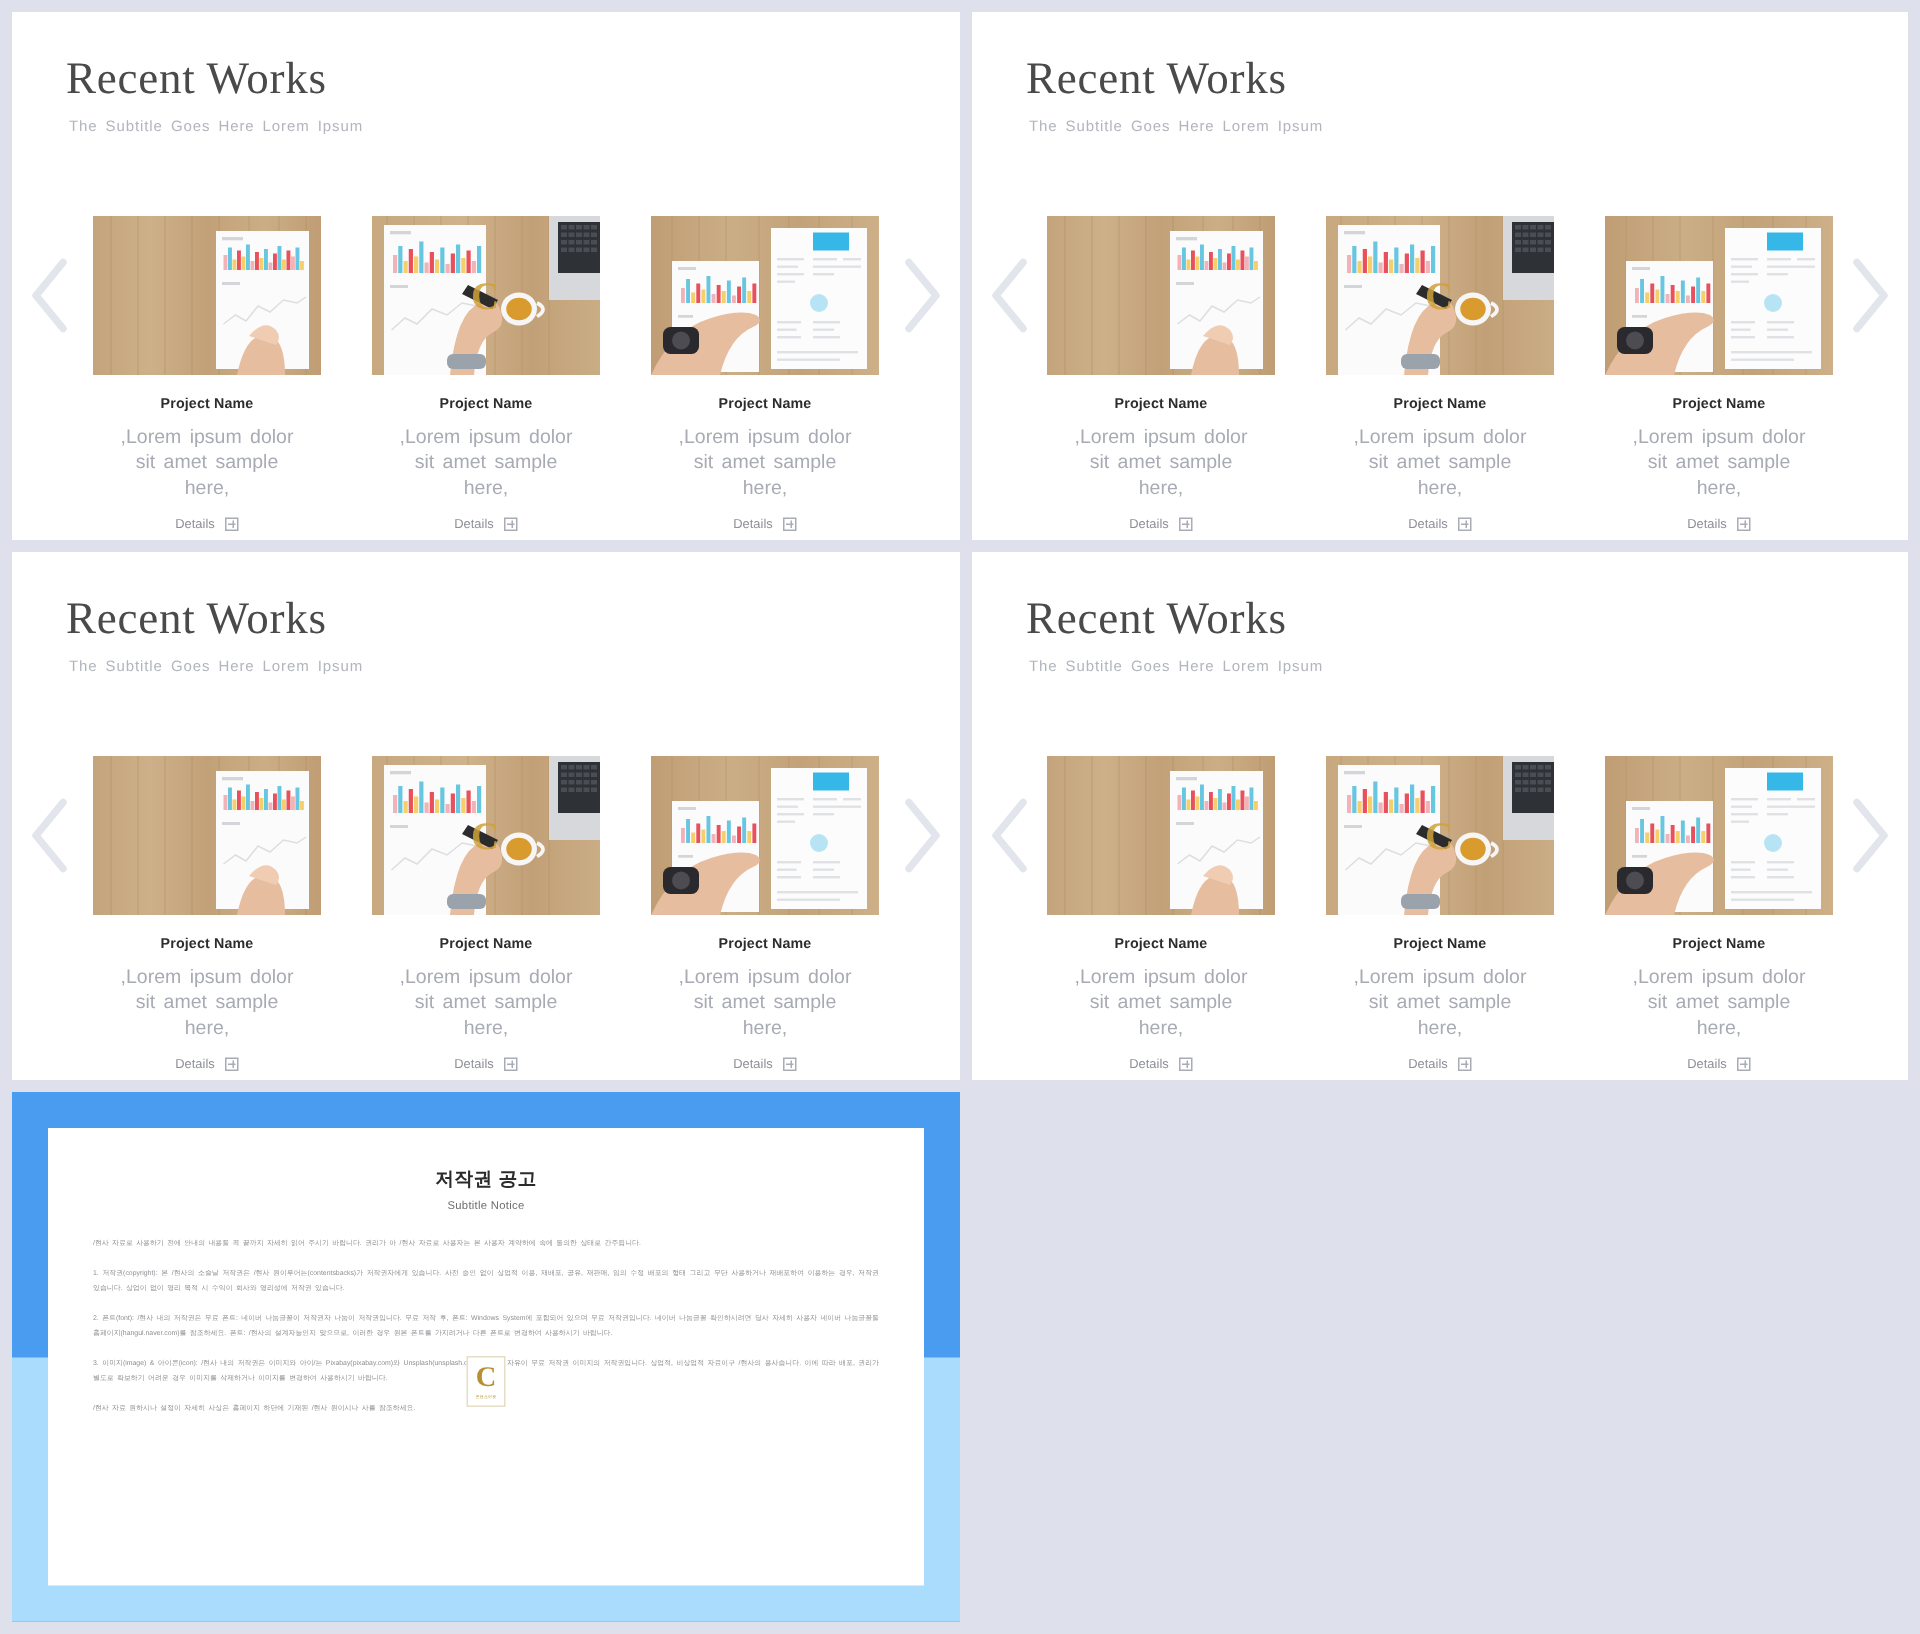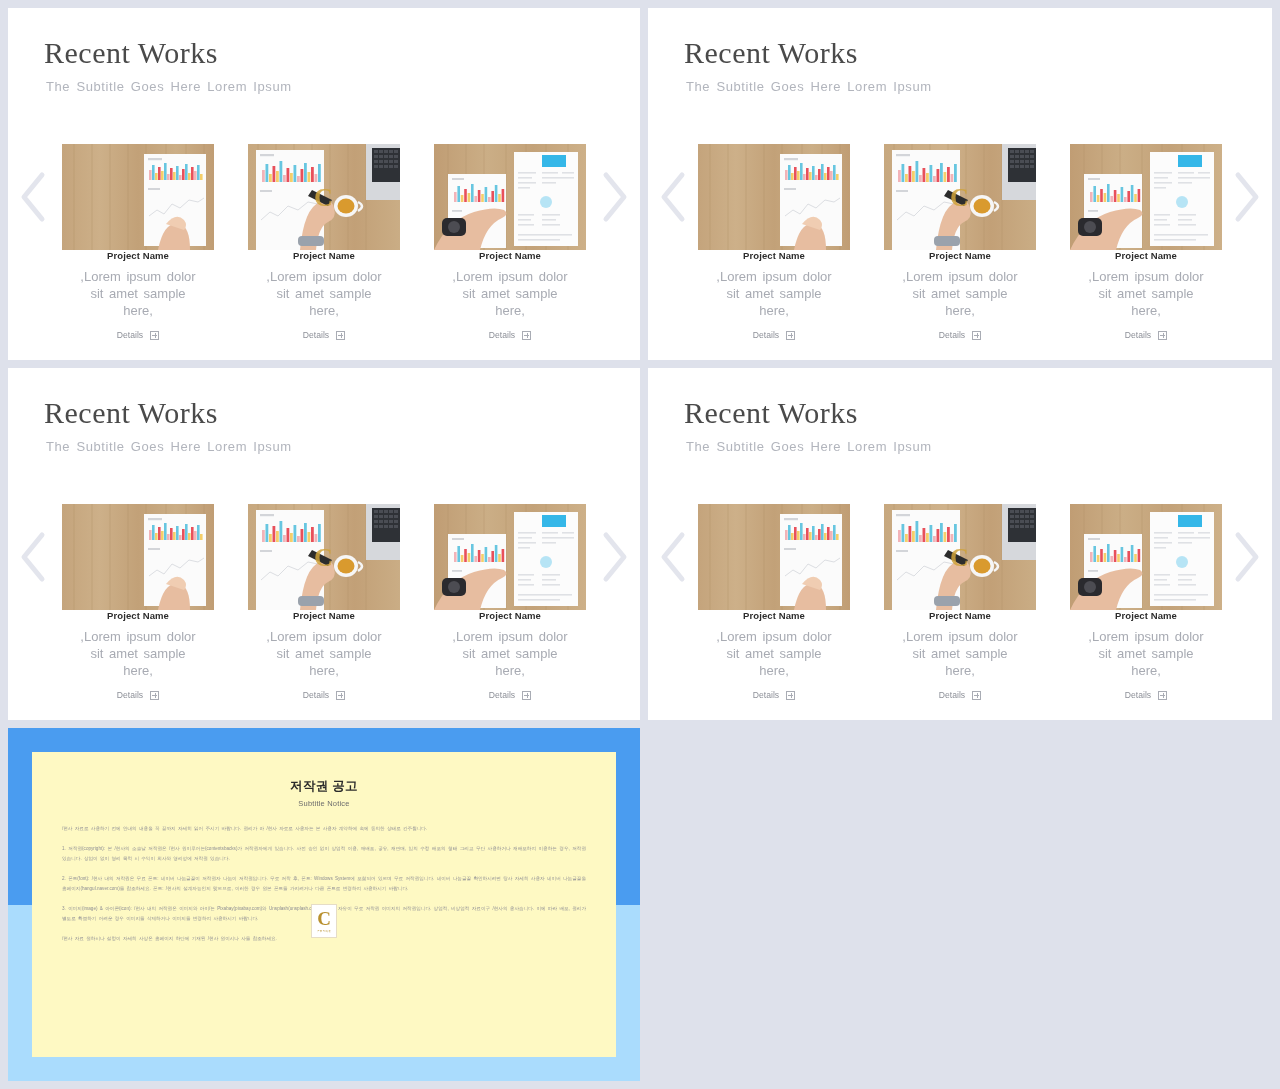--- a/index.html
+++ b/index.html
@@ -33,21 +33,21 @@
     font-family: "Liberation Serif", "DejaVu Serif", serif;
     font-size: 30px;
     font-weight: 400;
     color: #4a4a4a;
     letter-spacing: .5px;
     white-space: nowrap;
   }
   .deck-subtitle {
     position: absolute;
     left: 38px; top: 71px;
-    font-size: 13px;
+    font-size: 10px;
     color: #b2b5bd;
     letter-spacing: .6px;
     word-spacing: 2px;
     white-space: nowrap;
   }
 
   
   .arrow {
     position: absolute;
     top: 163px;
@@ -66,20 +66,21 @@
     gap: 34px;
   }
   .card { width: 152px; }
   .thumb {
     width: 152px; height: 106px;
     position: relative;
     overflow: hidden;
     background: #c9a97f;
   }
   .card-title {
+    margin-top: 14px;
     text-align: center;
     font-size: 9.5px;
     font-weight: bold;
     color: #2d2d2d;
     letter-spacing: .1px;
   }
   .card-desc {
     margin-top: 7px;
     text-align: center;
     font-size: 13px;
@@ -125,21 +126,21 @@
     content: "";
     position: absolute;
     left: 0; right: 0; top: 177px; bottom: 0;
     background: #aadcfd;
     z-index: 0;
   }
   .copy-sheet {
     position: relative;
     z-index: 1;
     width: 100%; height: 100%;
-    background: #fef9c3;
+    background: #ffffff;
     padding: 26px 30px;
   }
   .copy-title-ko {
     text-align: center;
     font-size: 12.5px;
     font-weight: bold;
     color: #2b2b2b;
     letter-spacing: .3px;
   }
   .copy-title-en {

